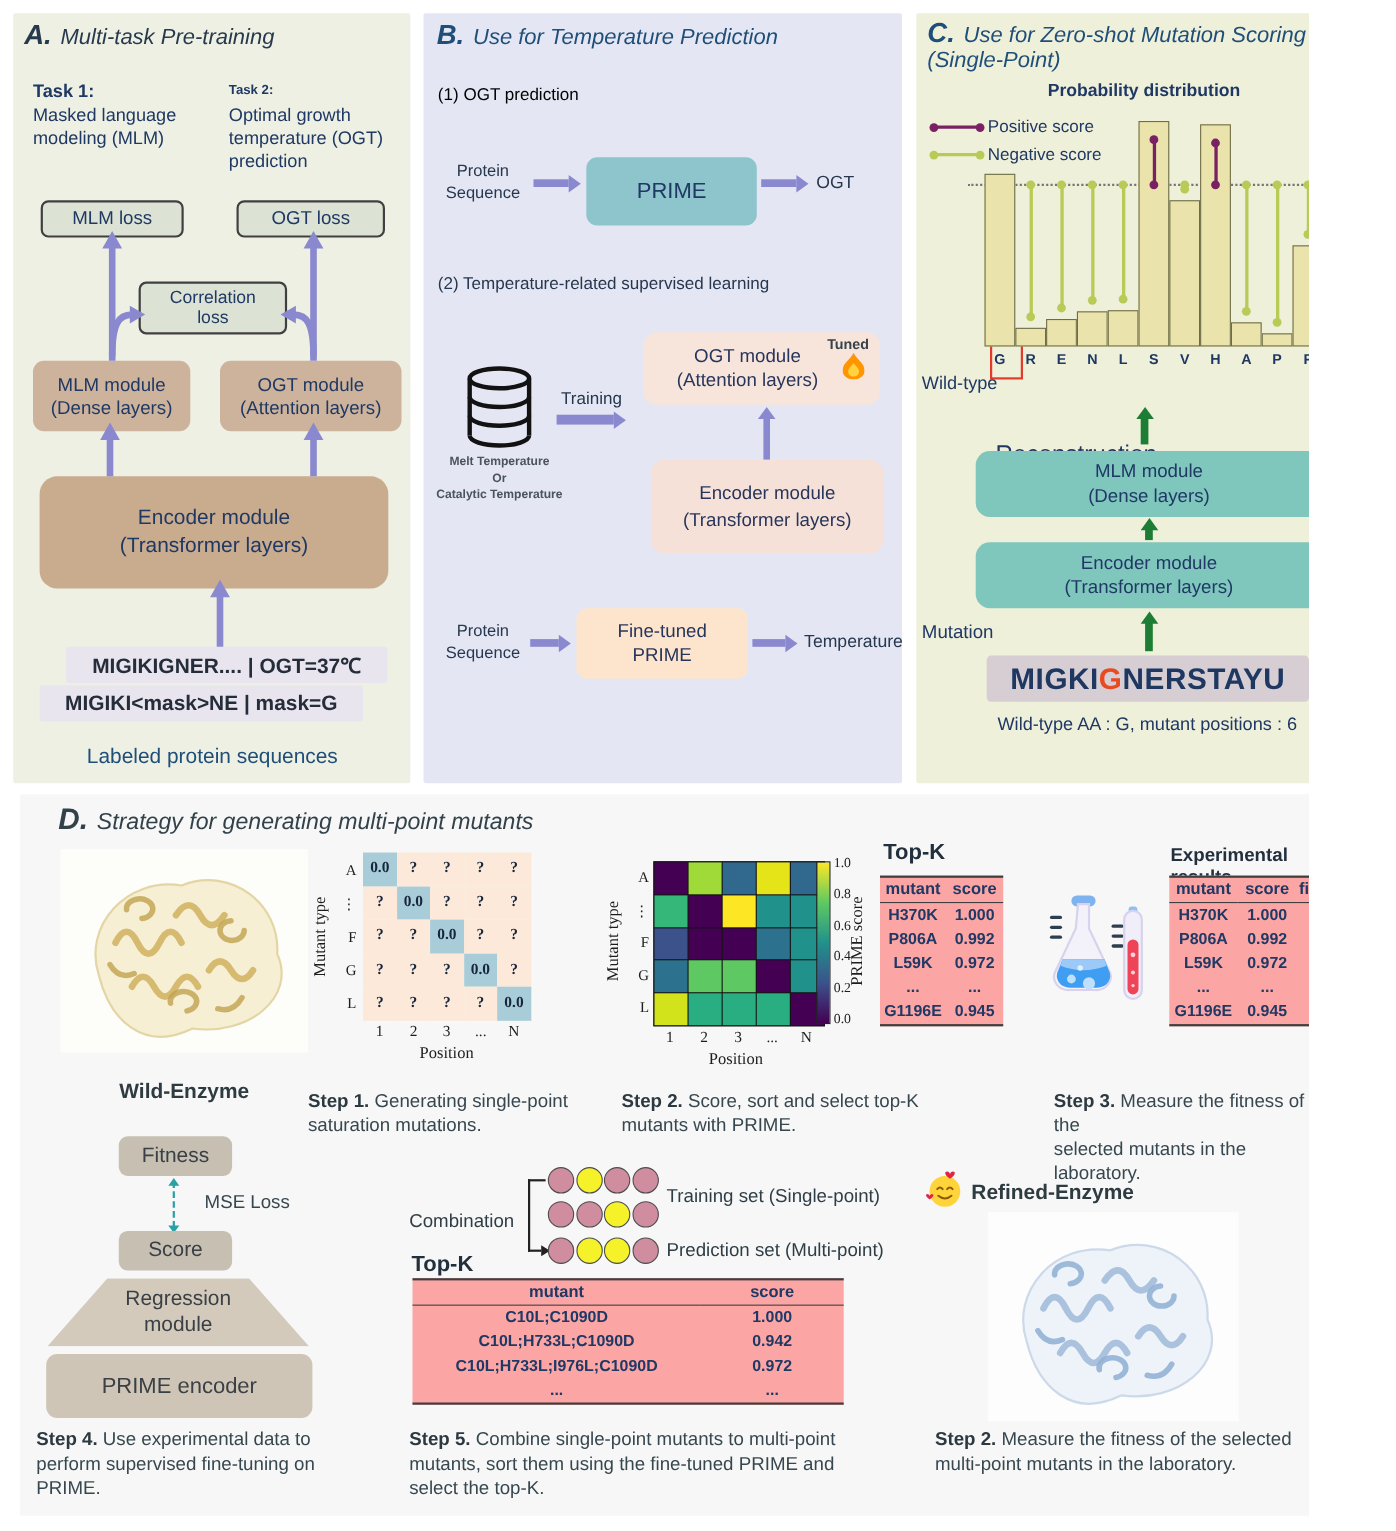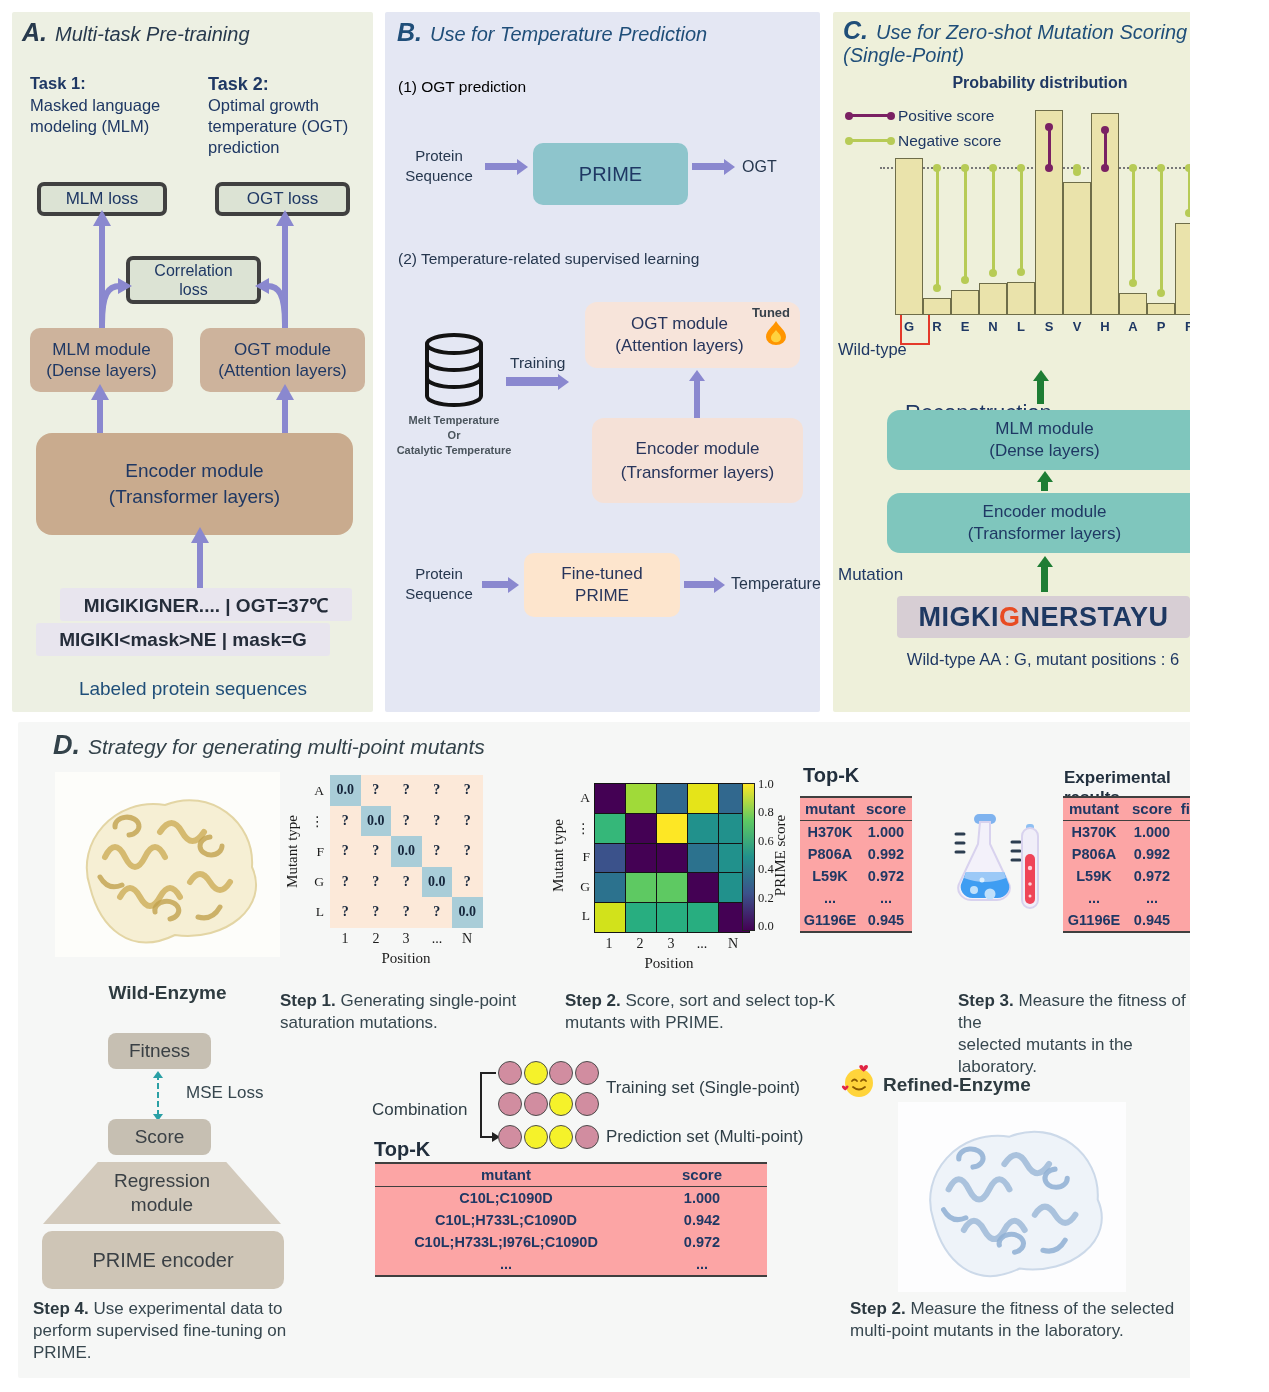--- a/index.html
+++ b/index.html
@@ -3,21 +3,21 @@
 <meta charset="utf-8">
 <style>
   html,body{margin:0;padding:0;background:#fff;}
   #fig{position:relative;width:1158px;height:1392px;background:#fff;font-family:"Liberation Sans",sans-serif;overflow:hidden;padding-left:32px;}
   .abs{position:absolute;}
   .panel{position:absolute;border-radius:2px;}
   .ptitle{position:absolute;white-space:nowrap;font-style:italic;}
   .ptitle .plet{font-weight:bold;font-size:25px;margin-right:8px;}
   .ptitle .ptxt{font-size:20px;}
   .box{position:absolute;display:flex;align-items:center;justify-content:center;text-align:center;white-space:pre-line;box-sizing:border-box;}
-  .lossbox{background:#dce3d4;border:4px solid #404040;border-radius:7px;color:#1f3864;font-size:17px;font-weight:500;}
+  .lossbox{background:#dce3d4;border:2px solid #404040;border-radius:7px;color:#1f3864;font-size:17px;font-weight:500;}
   .tanbox{background:#cdb39c;border-radius:10px;color:#1f3864;font-size:17px;}
   .encbox{background:#c9ab8e;border-radius:16px;color:#1f3864;font-size:19px;}
   .seqbox{background:#e8e5ee;border-radius:3px;color:#252d3a;font-weight:bold;font-size:19px;}
   .tealbox{background:#8ec5cc;border-radius:10px;color:#1f3864;font-size:20px;}
   .pinkbox{background:#f7e4da;border-radius:12px;color:#27355c;font-size:17px;}
   .peachbox{background:#fde5cd;border-radius:10px;color:#27355c;font-size:17px;}
   .ctealbox{background:#7fc6bd;border-radius:13px;color:#1f3864;font-size:17px;}
   .graybox{background:#c6bfb2;border-radius:8px;color:#3a4045;font-size:19px;}
   .navy{color:#1f3864;}
   .txt{position:absolute;white-space:pre-line;}
@@ -58,21 +58,21 @@
 
 <div id="fig">
 
   <div class="panel" style="left:12px;top:12px;width:361px;height:700px;background:#edf0e3;"></div>
   <div class="ptitle" style="left:22px;top:18px;color:#27394d;">
     <span class="plet">A.</span><span class="ptxt">Multi-task Pre-training</span>
   </div>
   <div class="txt navy" style="left:30px;top:74px;font-size:16.5px;font-weight:bold;">Task 1:</div>
   <div class="txt navy" style="left:30px;top:95px;font-size:16.5px;line-height:21px;">Masked language
 modeling (MLM)</div>
-  <div class="txt navy" style="left:208px;top:74px;font-size:18px;font-weight:bold;">Task 2:</div>
+  <div class="txt navy" style="left:208px;top:74px;font-size:12px;font-weight:bold;">Task 2:</div>
   <div class="txt navy" style="left:208px;top:95px;font-size:16.5px;line-height:21px;">Optimal growth
 temperature (OGT)
 prediction</div>
 
   <div class="box lossbox" style="left:37px;top:182px;width:130px;height:34px;">MLM loss</div>
   <div class="box lossbox" style="left:215px;top:182px;width:135px;height:34px;">OGT loss</div>
   <div class="box lossbox" style="left:126px;top:256px;width:135px;height:48px;font-size:16px;line-height:19px;">Correlation
 loss</div>
   <div class="box tanbox" style="left:30px;top:328px;width:143px;height:64px;line-height:21px;">MLM module
 (Dense layers)</div>
@@ -462,20 +462,23 @@
       <div class="th">score</div>
       <div class="td">C10L;C1090D</div>
       <div class="td">1.000</div>
       <div class="td">C10L;H733L;C1090D</div>
       <div class="td">0.942</div>
       <div class="td">C10L;H733L;I976L;C1090D</div>
       <div class="td">0.972</div>
       <div class="td">...</div>
       <div class="td">...</div>
     </div>
+  <div class="cap" style="left:372px;top:1298px;"><b>Step 5.</b><span> Combine single-point mutants to multi-point
+mutants, sort them using the fine-tuned PRIME and
+select the top-K.</span></div>
 
   <svg class="abs" style="left:841px;top:1064px;" width="36" height="36" viewBox="0 0 36 36">
     <circle cx="18" cy="19" r="14" fill="#ffd43b"></circle>
     <path d="M11,17 q2.5,-3 5,0" stroke="#8a5a00" stroke-width="1.8" fill="none" stroke-linecap="round"></path>
     <path d="M20,17 q2.5,-3 5,0" stroke="#8a5a00" stroke-width="1.8" fill="none" stroke-linecap="round"></path>
     <path d="M12,23 q6,5 12,0" stroke="#8a5a00" stroke-width="1.8" fill="none" stroke-linecap="round"></path>
     <path d="M24,2 a3,3 0 0 1 5,2 a3,3 0 0 1 5,-2 q1,3 -5,7 q-6,-4 -5,-7 z" fill="#e02444" transform="translate(-2,0) scale(0.85)"></path>
     <path d="M0,10 a2.5,2.5 0 0 1 4,1.5 a2.5,2.5 0 0 1 4,-1.5 q1,2.5 -4,5.5 q-5,-3 -4,-5.5 z" fill="#e02444" transform="translate(1,14) scale(0.8)"></path>
   </svg>
   <div class="txt" style="left:883px;top:1074px;font-size:19px;font-weight:bold;color:#2e3b40;">Refined-Enzyme</div>

